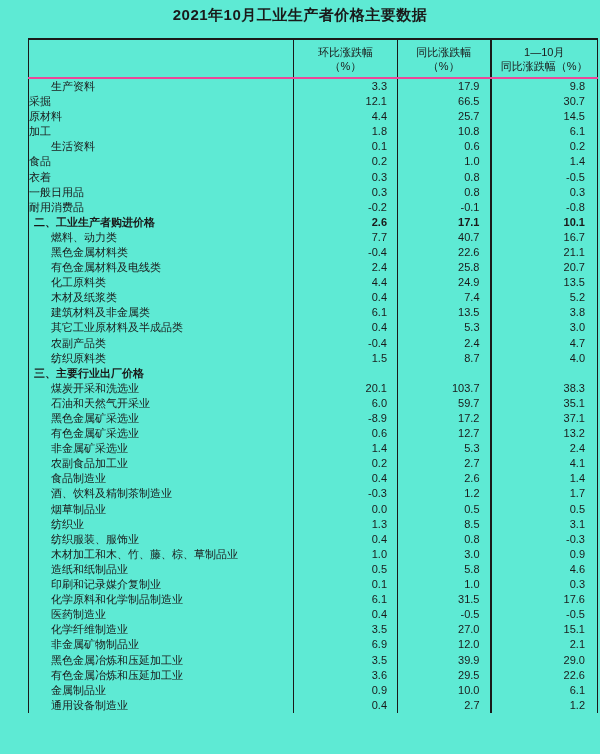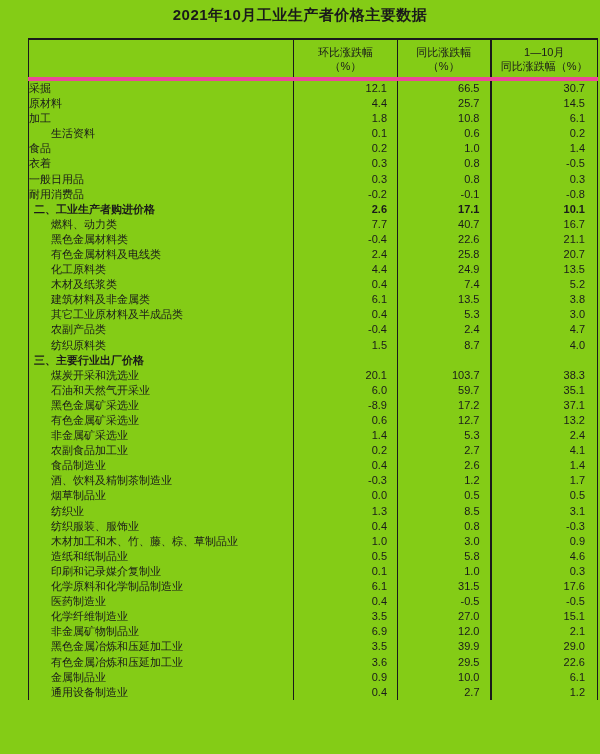--- a/index.html
+++ b/index.html
@@ -9,21 +9,21 @@
     width: 600px;
     height: 754px;
     overflow: hidden;
     font-family: "Liberation Sans", "DejaVu Sans", sans-serif;
     color: #1a1a1a;
   }
   .page {
     position: relative;
     width: 600px;
     height: 754px;
-    background: #84cc16;
+    background: #5eead4;
   }
   .title {
     position: absolute;
     top: 6px;
     left: 0;
     width: 100%;
     text-align: center;
     font-size: 15px;
     font-weight: bold;
     letter-spacing: 0.5px;
@@ -45,21 +45,21 @@
   col.c-ytd   { width: 107px; }
 
   thead th {
     font-weight: normal;
     font-size: 11px;
     line-height: 14px;
     height: 33px;
     text-align: center;
     vertical-align: middle;
     padding: 2px 0;
-    border-bottom: 4px solid #ec4899;
+    border-bottom: 2px solid #ec4899;
   }
   .bdr-thin  { border-right: 1px solid #1a1a1a; }
   .bdr-thick { border-right: 2px solid #1a1a1a; }
 
   tbody tr { height: 15.1px; }
   tbody td {
     font-size: 11px;
     line-height: 15px;
     padding: 0;
     vertical-align: middle;
@@ -103,20 +103,26 @@
           <div>（%）</div>
         </th>
         <th>
           <div>1—10月</div>
           <div>同比涨跌幅（%）</div>
         </th>
       </tr>
     </thead>
     <tbody>
         <tr>
+          <td class="label bdr-thin indent-2">生产资料</td>
+          <td class="num bdr-thin">3.3</td>
+          <td class="num bdr-thick">17.9</td>
+          <td class="num  last">9.8</td>
+        </tr>
+        <tr>
           <td class="label bdr-thin indent-3">采掘</td>
           <td class="num bdr-thin">12.1</td>
           <td class="num bdr-thick">66.5</td>
           <td class="num  last">30.7</td>
         </tr>
         <tr>
           <td class="label bdr-thin indent-3">原材料</td>
           <td class="num bdr-thin">4.4</td>
           <td class="num bdr-thick">25.7</td>
           <td class="num  last">14.5</td>

